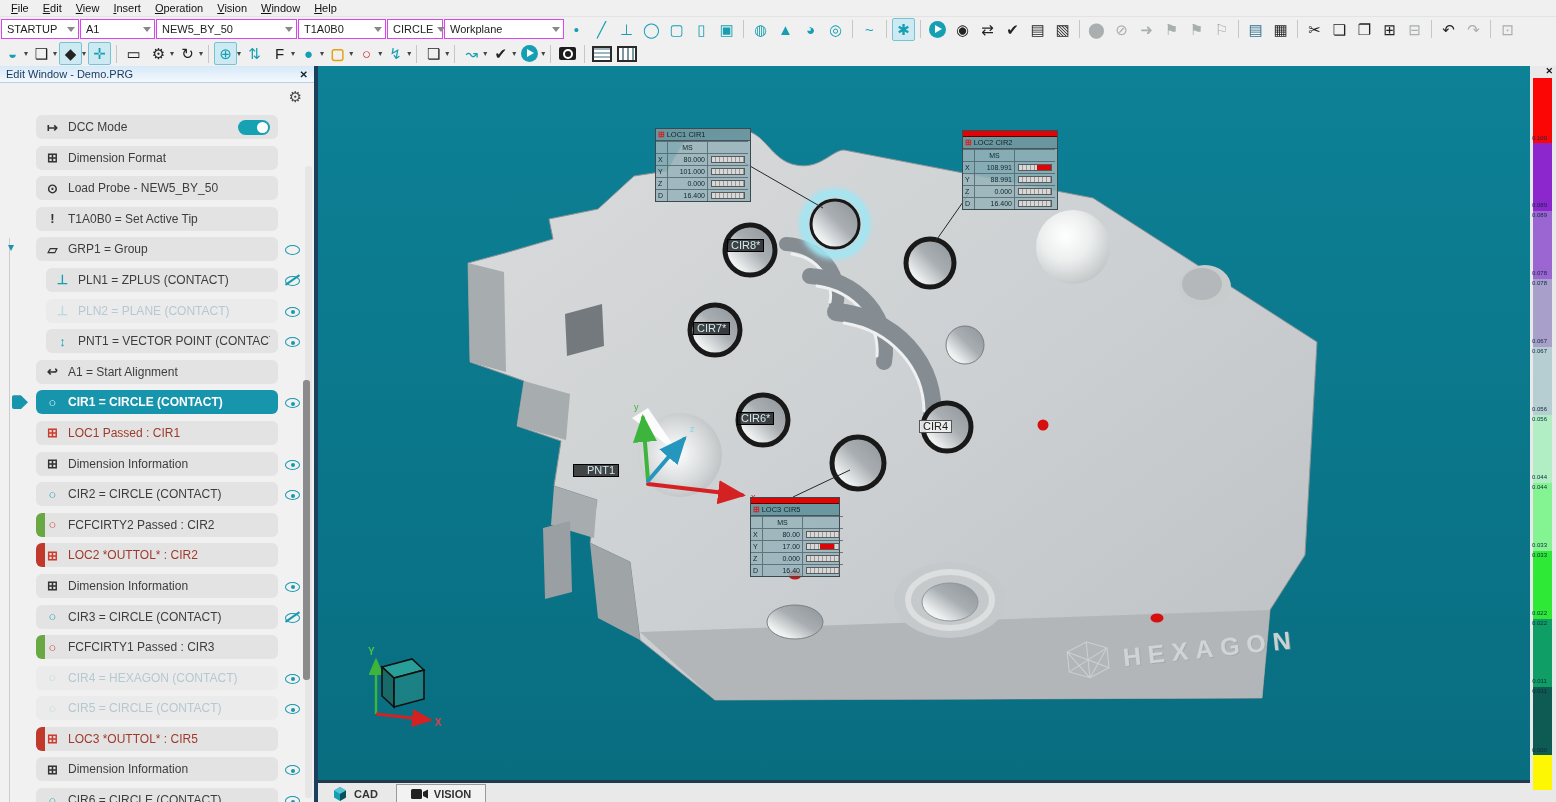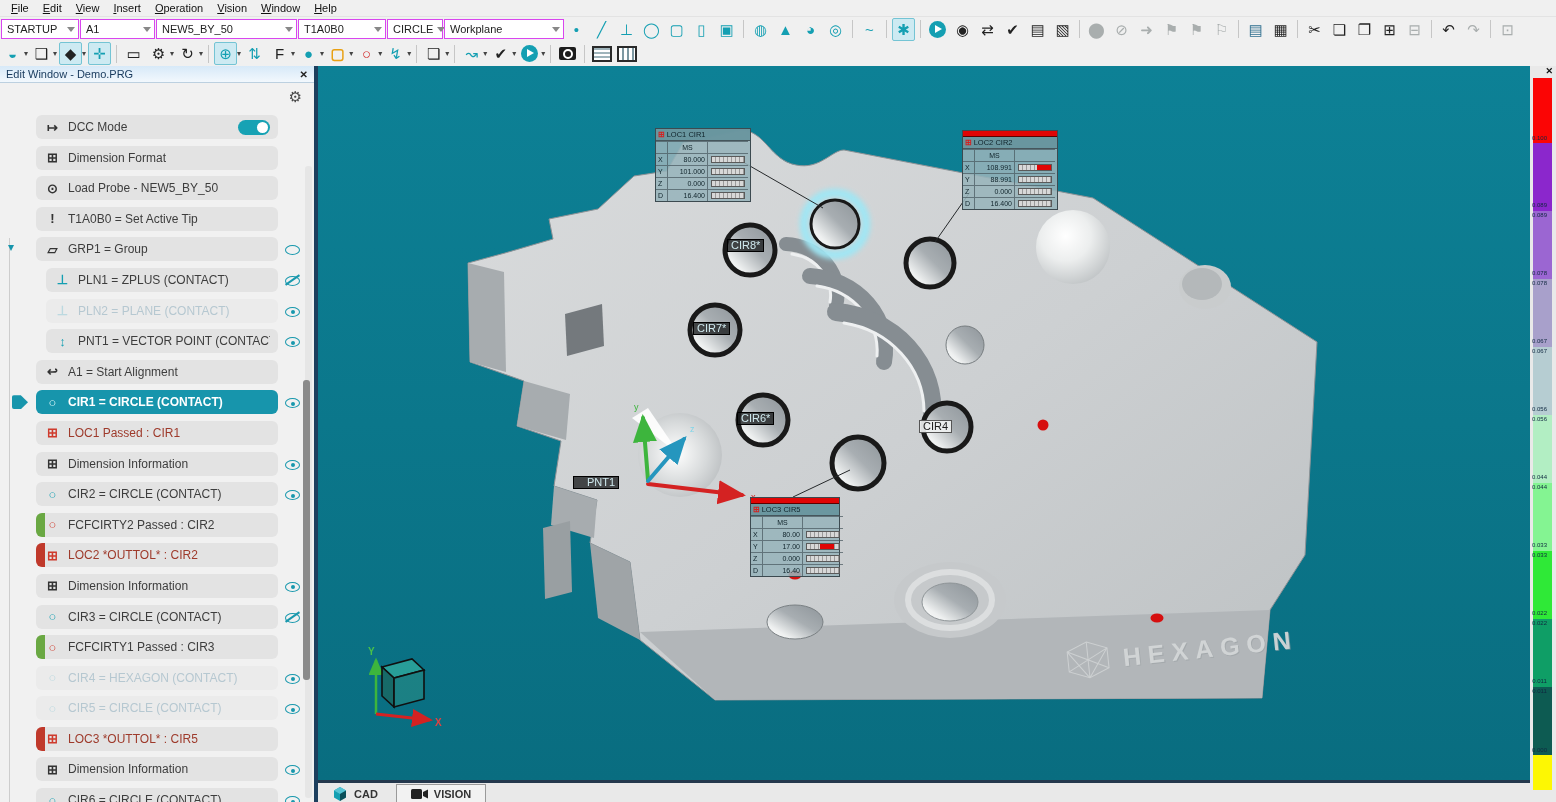--- a/index.html
+++ b/index.html
@@ -560,21 +560,21 @@
           <text x="50" y="589" font-size="10" font-weight="bold" fill="#49c249" data-name="cube-y-axis-label">Y</text>
           <text x="117" y="660" font-size="10" font-weight="bold" fill="#e04343" data-name="cube-x-axis-label">X</text>
         </g>
       </g>
     </svg>
     <div id="overlays" data-name="viewport-overlays">
         <div class="ftag" data-name="feature-tag-cir8" style="left: 409px; top: 173px;">CIR8*</div>
         <div class="ftag" data-name="feature-tag-cir7" style="left: 375px; top: 256px;">CIR7*</div>
         <div class="ftag" data-name="feature-tag-cir6" style="left: 419px; top: 346px;">CIR6*</div>
         <div class="ftag light" data-name="feature-tag-cir4" style="left: 601px; top: 354px;">CIR4</div>
-        <div class="ftag" data-name="feature-tag-pnt1" style="left: 255px; top: 410px; padding-left: 13px;">PNT1</div>
+        <div class="ftag" data-name="feature-tag-pnt1" style="left: 255px; top: 398px; padding-left: 13px;">PNT1</div>
         <div class="mlabel" data-name="measurement-label-loc1-cir1" style="left: 337px; top: 62px; width: 94px;">
           <div class="ml-head" data-name="label-title">
             <span class="ml-ic" data-name="location-dimension-icon">⊞</span>
             <span>LOC1 CIR1</span>
           </div>
           <div class="ml-grid" data-name="label-table">
             <div></div>
             <div class="mc" data-name="ms-column-header">MS</div>
             <div></div>
             <div data-name="axis-cell">X</div>

